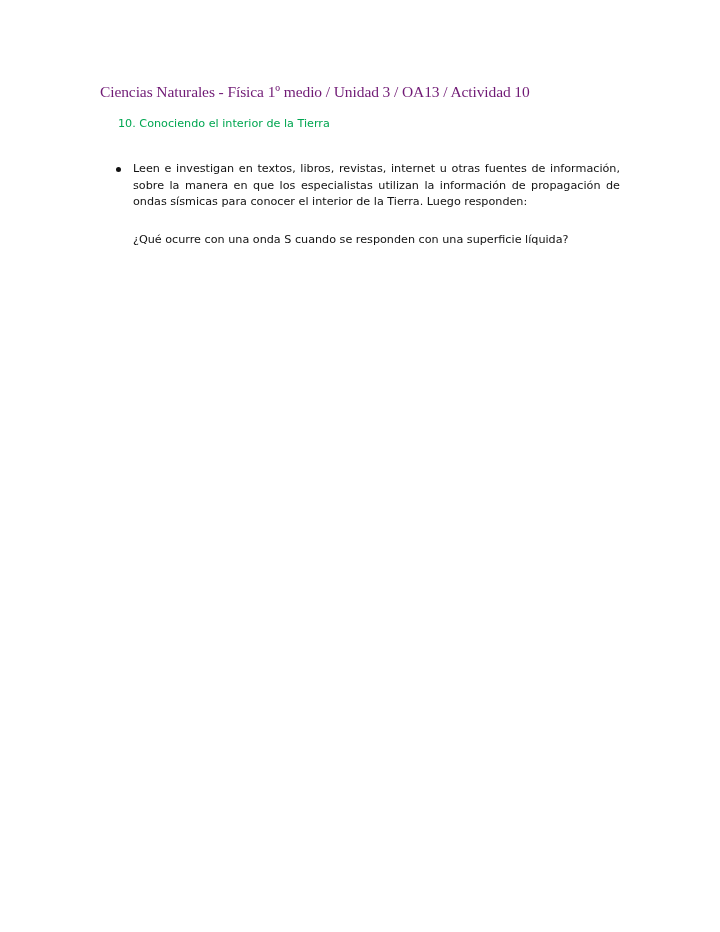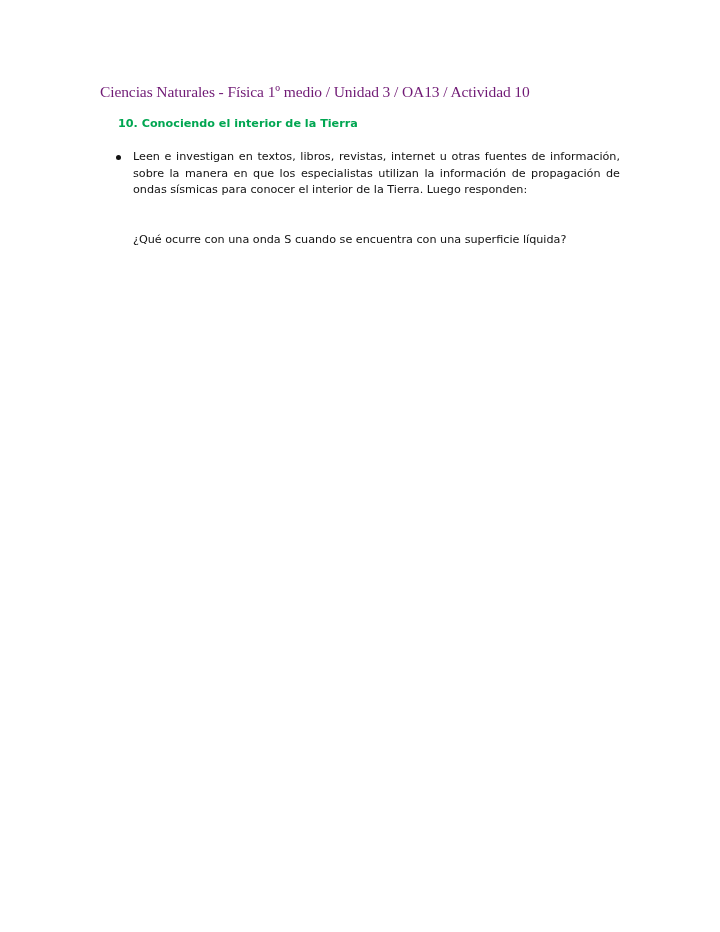--- a/index.html
+++ b/index.html
@@ -25,30 +25,30 @@
       line-height: 20px;
       color: #701a75;
       white-space: nowrap;
       letter-spacing: -0.1px;
     }
     .heading {
       position: absolute;
       left: 118px;
       top: 116px;
       font-family: "DejaVu Sans", sans-serif;
-      font-weight: bold;
+      font-weight: normal;
       font-size: 11.2px;
       line-height: 16px;
       color: #00a651;
       white-space: nowrap;
     }
     .bullet-block {
       position: absolute;
       left: 100px;
-      top: 149px;
+      top: 161px;
       width: 520px;
     }
     .bullet-item {
       position: relative;
       padding-left: 33px;
       font-size: 11.2px;
       line-height: 16.6px;
       text-align: justify;
       text-align-last: left;
     }
@@ -82,14 +82,14 @@
 <div class="heading">10. Conociendo el interior de la Tierra</div>
 
 <div class="bullet-block">
   <div class="bullet-item">
     <span class="bullet-dot"></span>
     <span>Leen e investigan en textos, libros, revistas, internet u otras fuentes de información, sobre la manera en que los especialistas utilizan la información de propagación de ondas sísmicas para conocer el interior de la Tierra. Luego responden:</span>
   </div>
 </div>
 
 <div class="questions">
-  <p class="question">¿Qué ocurre con una onda S cuando se encuentra con una superficie líquida?</p>
+  <p class="question">¿Qué ocurre con una onda S cuando se responden con una superficie líquida?</p>
 </div>
 
 </body></html>

